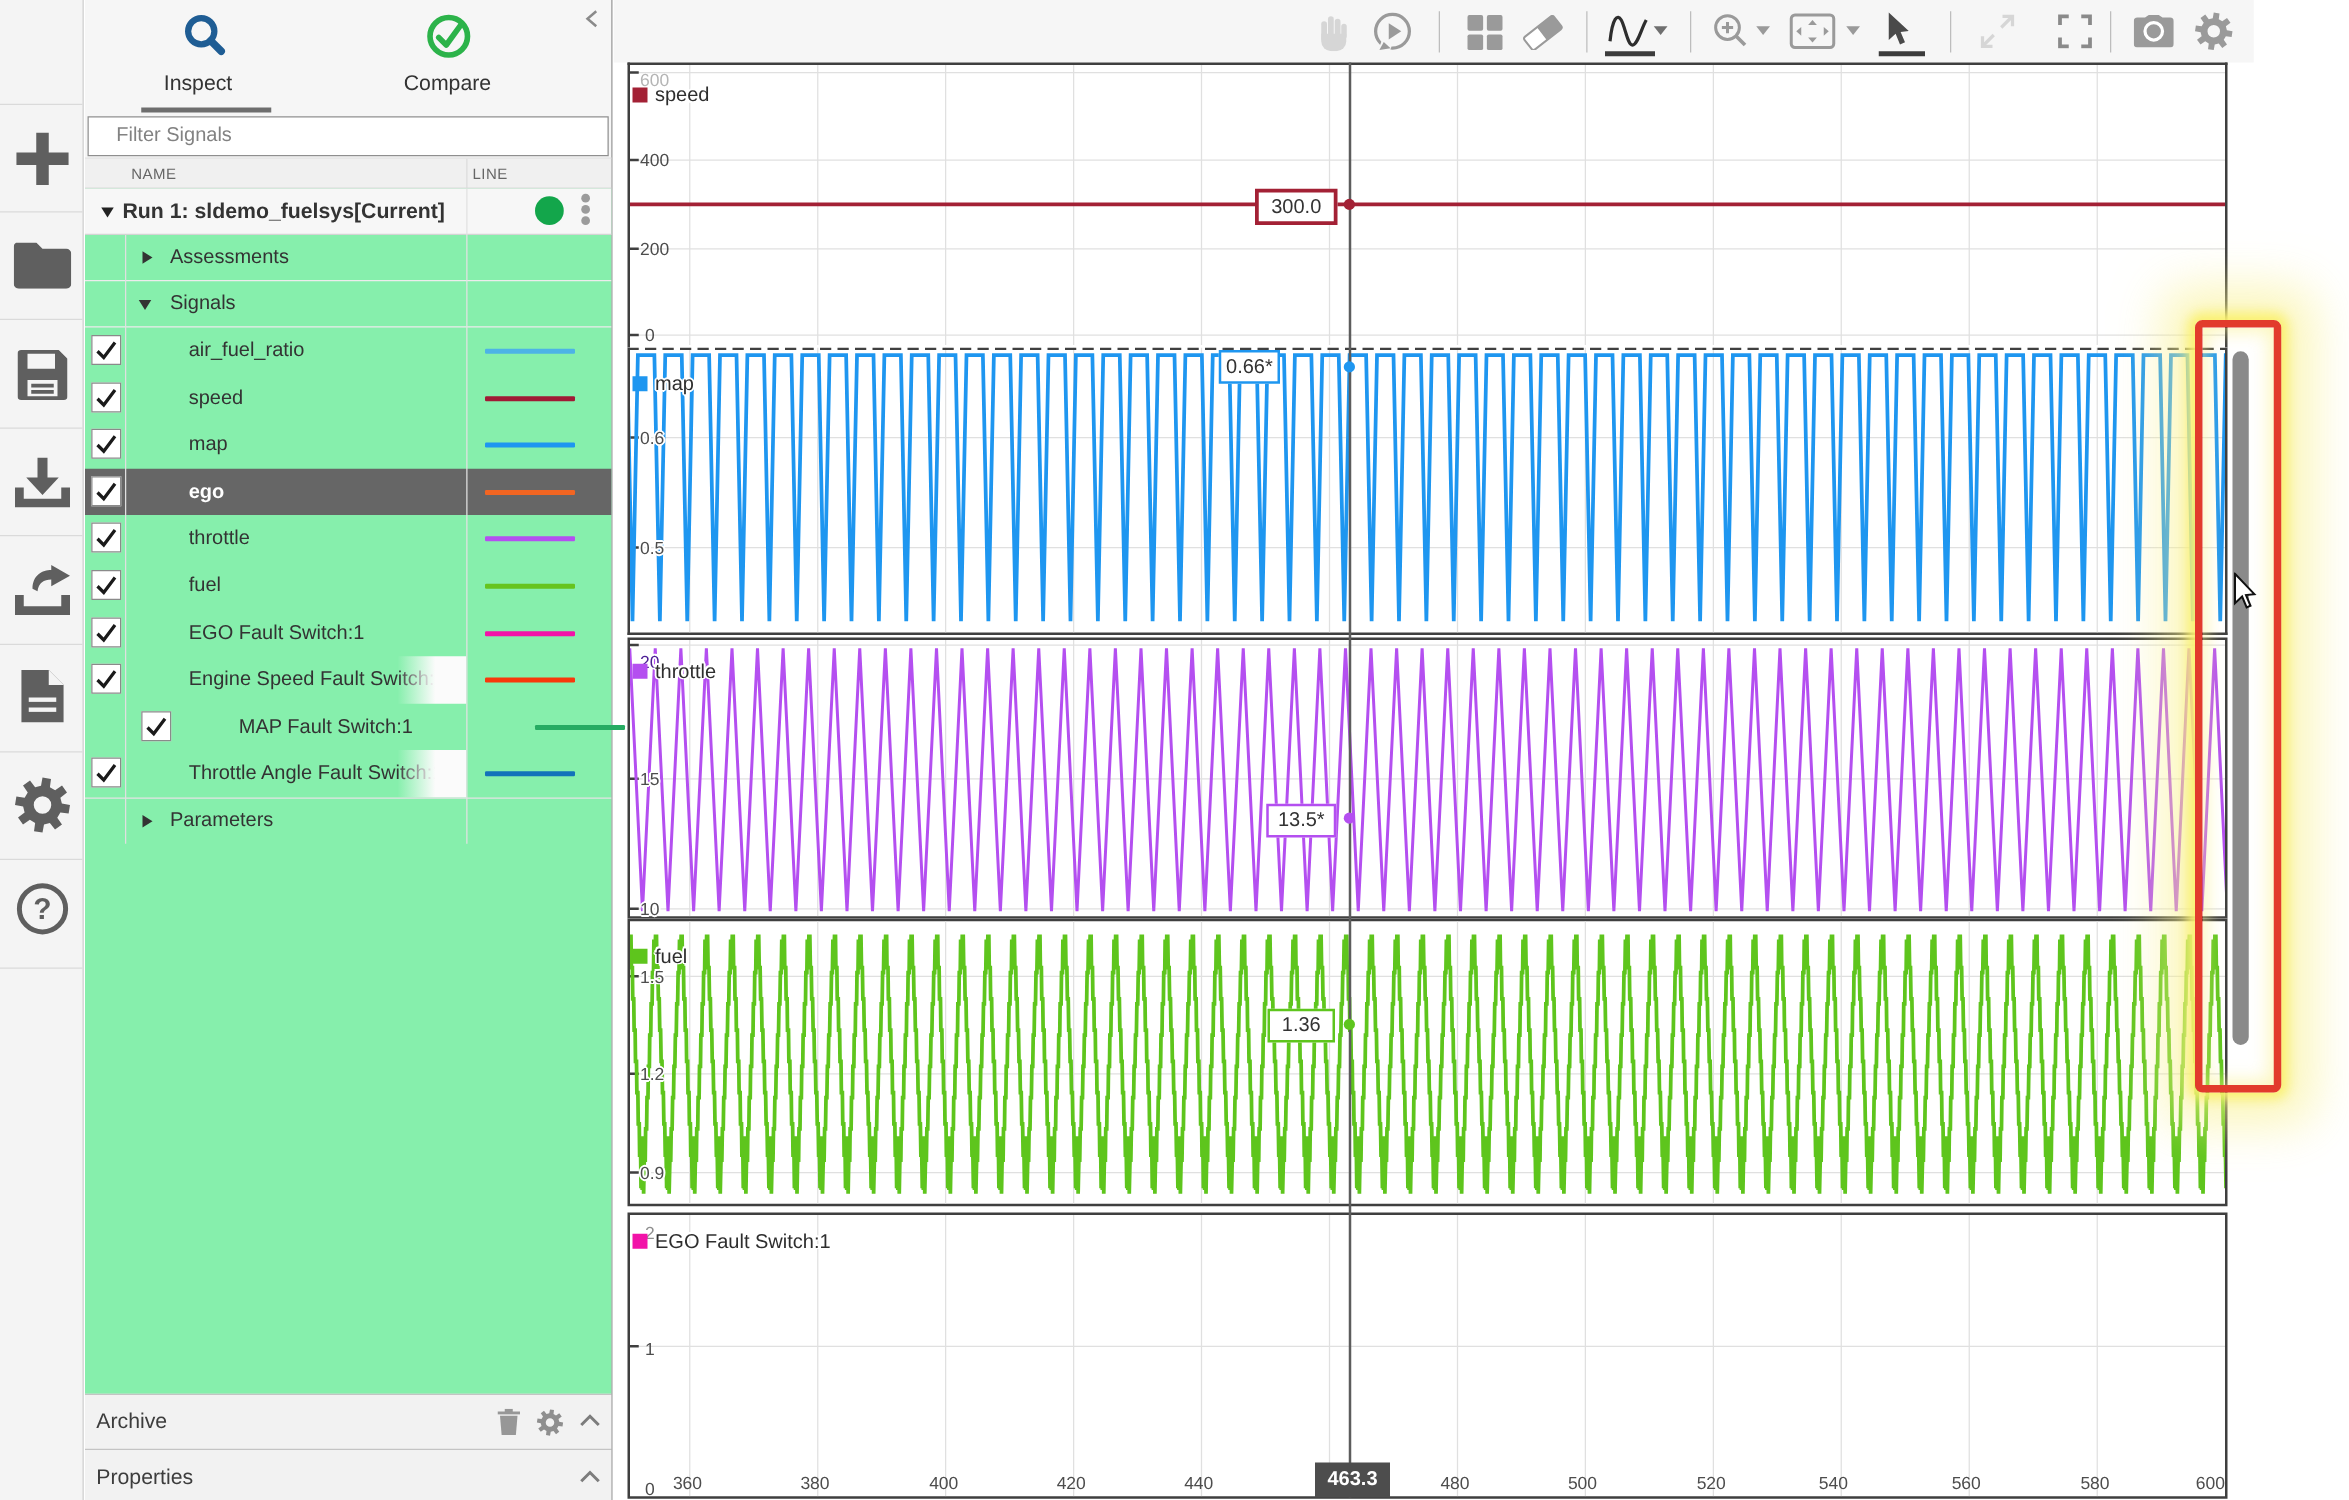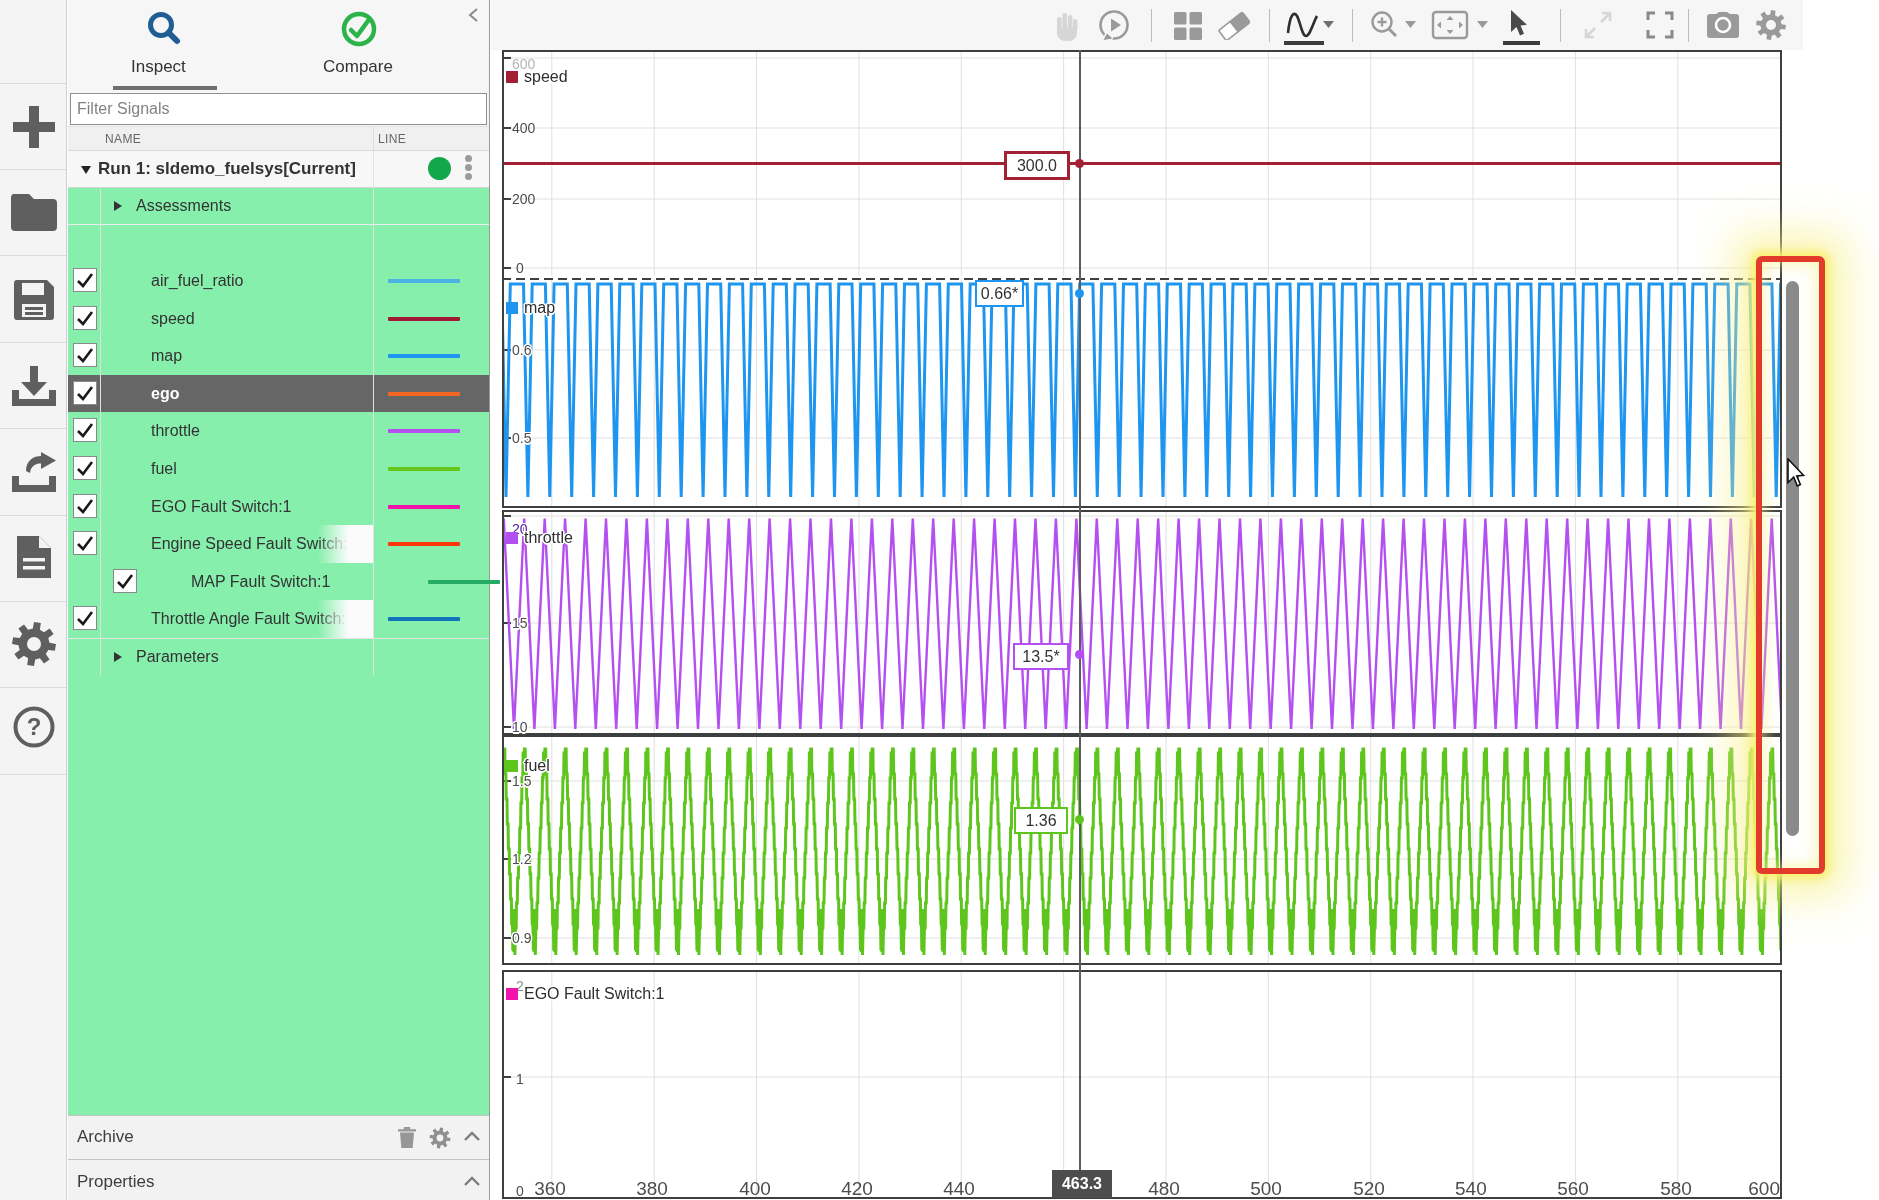--- a/index.html
+++ b/index.html
@@ -2,21 +2,21 @@
 <html><head><meta charset="utf-8"><style>*{margin:0;padding:0;box-sizing:border-box}
 html,body{width:1879px;height:1200px;overflow:hidden;background:#fff;
  font-family:"Liberation Sans",sans-serif}
 body{position:relative}
 .abs{position:absolute}
 #sidebar{position:absolute;left:0;top:0;width:67px;height:1200px;background:#f4f4f4;border-right:1px solid #d0d0d0}
 #sidebar .sep{position:absolute;left:0;width:66px;height:1px;background:#dadada}
 #panel{position:absolute;left:68px;top:0;width:422px;height:1200px;background:#f6f6f6;border-right:1px solid #9a9a9a}
 .tablabel{position:absolute;top:57px;font-size:17px;color:#333}
 #tab-underline{position:absolute;left:45px;top:86px;width:104px;height:4px;background:#6e6e6e}
-#filter{position:absolute;left:2px;top:93px;width:417px;height:32px;border:1px solid #8f8f8f;background:#fff;font-size:16px;color:#828282;line-height:30px;padding-left:6px}
+#filter{position:absolute;left:2px;top:93px;width:417px;height:32px;border:1px solid #8f8f8f;background:#fff;font-size:16px;color:#828282;line-height:30px;padding-left:22px}
 #thead{position:absolute;left:0;top:126px;width:421px;height:25px;background:#f0f0f0;border-bottom:1px solid #d9d9d9;border-top:1px solid #e3e3e3}
 #thead div{position:absolute;top:5px;font-size:12px;color:#666;letter-spacing:.4px}
 .treerows{position:absolute;left:0;top:151px;width:421px;height:964px;background:#86efac}
 .row{position:absolute;left:0;width:421px}
 .rowlabel{position:absolute;font-size:16px;color:#333;white-space:nowrap}
 .colsep{position:absolute;left:305px;top:0;width:1px;background:#e2e2e2}
 .cbsep{position:absolute;left:32px;width:1px;background:#e0e0e0}
 .cb{position:absolute;left:5px;width:24px;height:24px;background:#fff;border:1px solid #8a8a8a}
 .sw{position:absolute;left:320px;width:72px;height:4px;border-radius:1px}
 .tri-r{width:0;height:0;border-left:8px solid #444;border-top:5.5px solid transparent;border-bottom:5.5px solid transparent;position:absolute}
@@ -31,21 +31,21 @@
 .ticklab{position:absolute;font-size:14px;color:#4d4d4d}
 .halo{text-shadow:-1px -1px 0 #fff,1px -1px 0 #fff,-1px 1px 0 #fff,1px 1px 0 #fff,0 -1.5px 0 #fff,0 1.5px 0 #fff,-1.5px 0 0 #fff,1.5px 0 0 #fff}
 .legend{position:absolute;font-size:16px;color:#2e2e2e;white-space:nowrap;z-index:5}
 .legend b{display:inline-block;width:12px;height:12px;margin-right:6px;vertical-align:-1px}
 .vlab{position:absolute;font-size:16px;color:#333;background:#fff;text-align:center;z-index:6}
 #cursor{position:absolute;left:1079px;top:50px;width:2px;height:1148px;background:#5c5c5c;z-index:4}
 .cdot{position:absolute;width:9px;height:9px;border-radius:50%;z-index:6}
 #xlabbox{position:absolute;left:1052px;top:1170px;width:60px;height:28px;background:#4d4d4d;color:#fff;font-size:16px;font-weight:bold;text-align:center;line-height:28px;z-index:7}
 #redbox{position:absolute;left:1756px;top:256px;width:69px;height:618px;border:6px solid #e23b2c;border-radius:6px;z-index:10;box-shadow:0 0 9px 5px rgba(250,240,110,.95),0 0 38px 26px rgba(249,240,140,.6),inset 0 0 14px 4px rgba(250,240,140,.55)}
 #vscroll{position:absolute;left:1786px;top:281px;width:13px;height:555px;background:#8a8a8a;border-radius:7px;z-index:9}
-.xtick{position:absolute;font-size:19px;color:#4d4d4d;top:1178px;z-index:5}
+.xtick{position:absolute;font-size:14px;color:#4d4d4d;top:1178px;z-index:5}
 #mousecur{position:absolute;left:1785px;top:458px;z-index:20}
 </style></head><body>
 <div id="toolbar">
     <svg style="left:562px;top:11px" width="28" height="30">
       <g fill="#d6d6d6">
         <rect x="4" y="6" width="4.6" height="16" rx="2.3"></rect>
         <rect x="9.4" y="2" width="4.6" height="20" rx="2.3"></rect>
         <rect x="14.8" y="4" width="4.6" height="18" rx="2.3"></rect>
         <rect x="20" y="8" width="4.4" height="12" rx="2.2"></rect>
         <path d="M4 16 h20 v6 a8 8 0 01-8 8 h-4 a8 8 0 01-8-8z"></path>
@@ -358,20 +358,24 @@
         <div class="rowlabel" style="left:30px;top:8px;font-weight:bold;font-size:17px">Run 1: sldemo_fuelsys[Current]</div>
         <div style="position:absolute;left:360px;top:6px;width:23px;height:23px;border-radius:50%;background:#13a64b"></div>
         <div style="position:absolute;left:397px;top:4px;width:7px;height:7px;border-radius:50%;background:#9b9b9b"></div>
         <div style="position:absolute;left:397px;top:13px;width:7px;height:7px;border-radius:50%;background:#9b9b9b"></div>
         <div style="position:absolute;left:397px;top:22px;width:7px;height:7px;border-radius:50%;background:#9b9b9b"></div>
       </div>
       <div class="row" style="top:36.5px;height:37.5px;border-bottom:1px solid #ececec">
         <div class="tri-r" style="left:46px;top:13px;border-left-color:#333"></div>
         <div class="rowlabel" style="left:68px;top:9px">Assessments</div>
       </div>
+      <div class="row" style="top:74px;height:37px;border-bottom:1px solid #ececec">
+        <div class="tri-d" style="left:43px;top:15px;border-top-color:#333"></div>
+        <div class="rowlabel" style="left:68px;top:9px">Signals</div>
+      </div>
       <div class="row" style="top:111.0px;height:37.6px;">
         <div class="cb" style="top:6px"><svg width="22" height="22">
             <path d="M4 12 L9 17 L18 5" fill="none" stroke="#1a1a1a" stroke-width="2.6"></path>
           </svg></div>
         <div class="rowlabel" style="left:83px;top:10px;">air_fuel_ratio</div>
         <div class="sw" style="top:17px;background:#4db3e6"></div>
       </div>
       <div class="row" style="top:148.6px;height:37.6px;">
         <div class="cb" style="top:6px"><svg width="22" height="22">
             <path d="M4 12 L9 17 L18 5" fill="none" stroke="#1a1a1a" stroke-width="2.6"></path>

